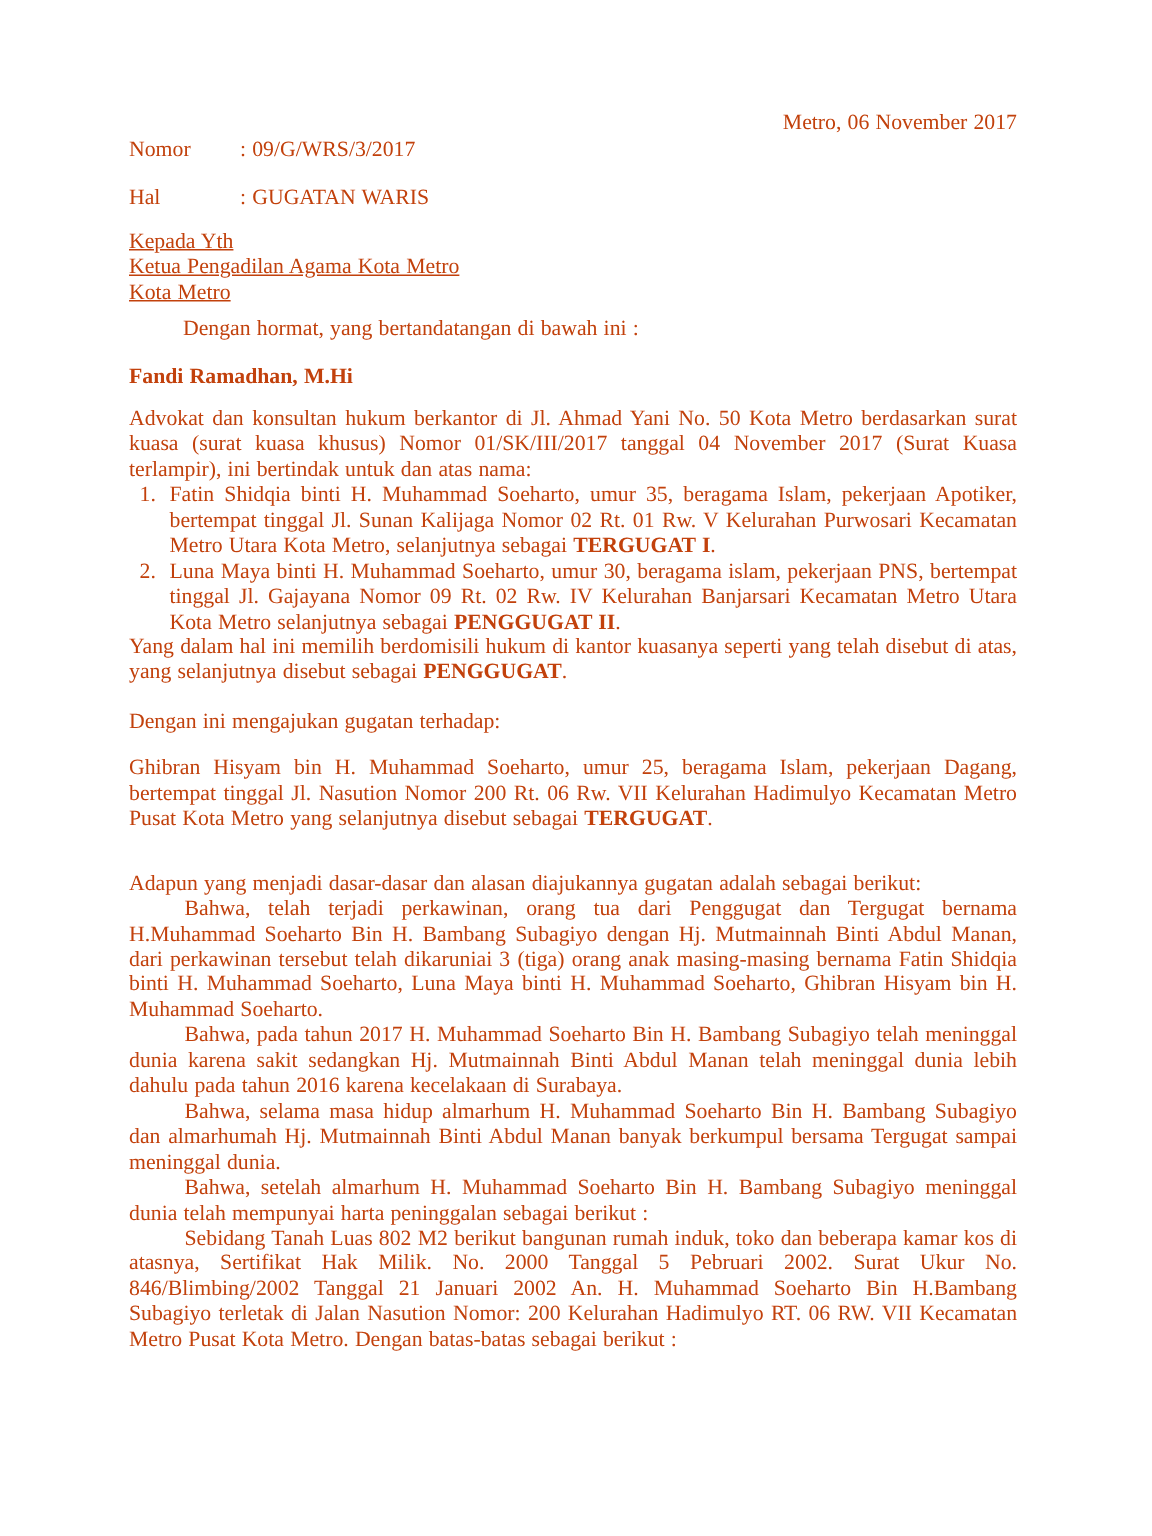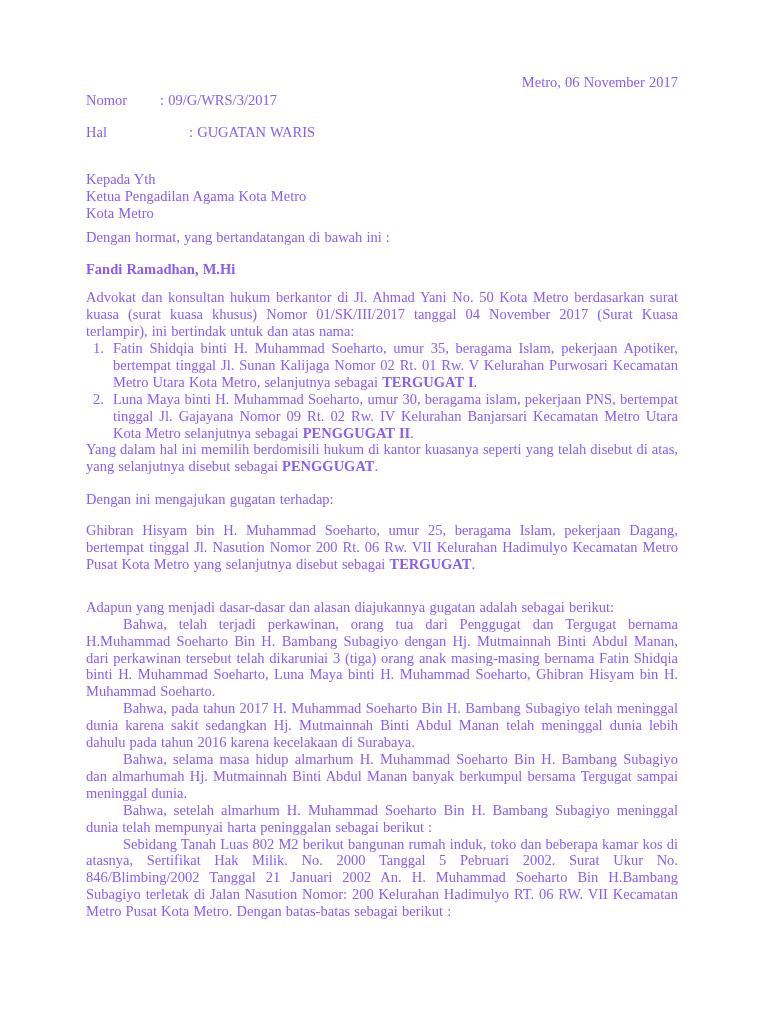--- a/index.html
+++ b/index.html
@@ -15,39 +15,39 @@
     overflow: hidden;
     font-size: 14.5px;
     line-height: 16.9px;
     color: #1f1f1f;
     word-spacing: 0.5px;
   }
   p { margin: 0; }
   .b { font-weight: bold; }
   .date-line { text-align: right; margin-bottom: 1px; }
   .field-row { display: flex; }
-  .field-row.hal { margin-top: 15px; gap: 29px; }
+  .field-row.hal { margin-top: 15px; }
   .field-label { width: 74px; flex-shrink: 0; }
-  .recipient { margin-top: 30px; }
-  .salutation { margin-top: 8px; }
+  .recipient { margin-top: 12px; text-decoration: underline; }
+  .salutation { margin-top: 8px; margin-left: 36px; }
   .attorney-name { margin-top: 15px; font-weight: bold; }
   .attorney-para { margin-top: 11px; }
   .para { text-align: justify; }
   .list-item { display: flex; padding-left: 7px; }
   .num { width: 20px; flex-shrink: 0; }
   .li-text { flex: 1; text-align: justify; }
   .lawsuit-intro { margin-top: 16px; }
   .defendant { margin-top: 14px; }
   .grounds-intro { margin-top: 26px; }
   .indent { text-indent: 37px; }
 </style>
 </head>
 <body style="background: rgb(255, 255, 255);">
 
-<div class="page" style="color: #8b5cf6;">
+<div class="page" style="color: #c2410c;">
 
   <div class="date-line">Metro, 06 November 2017</div>
 
   <div class="field-row">
     <span class="field-label">Nomor</span>
     <span class="field-value">: 09/G/WRS/3/2017</span>
   </div>
 
   <div class="field-row hal">
     <span class="field-label">Hal</span>

